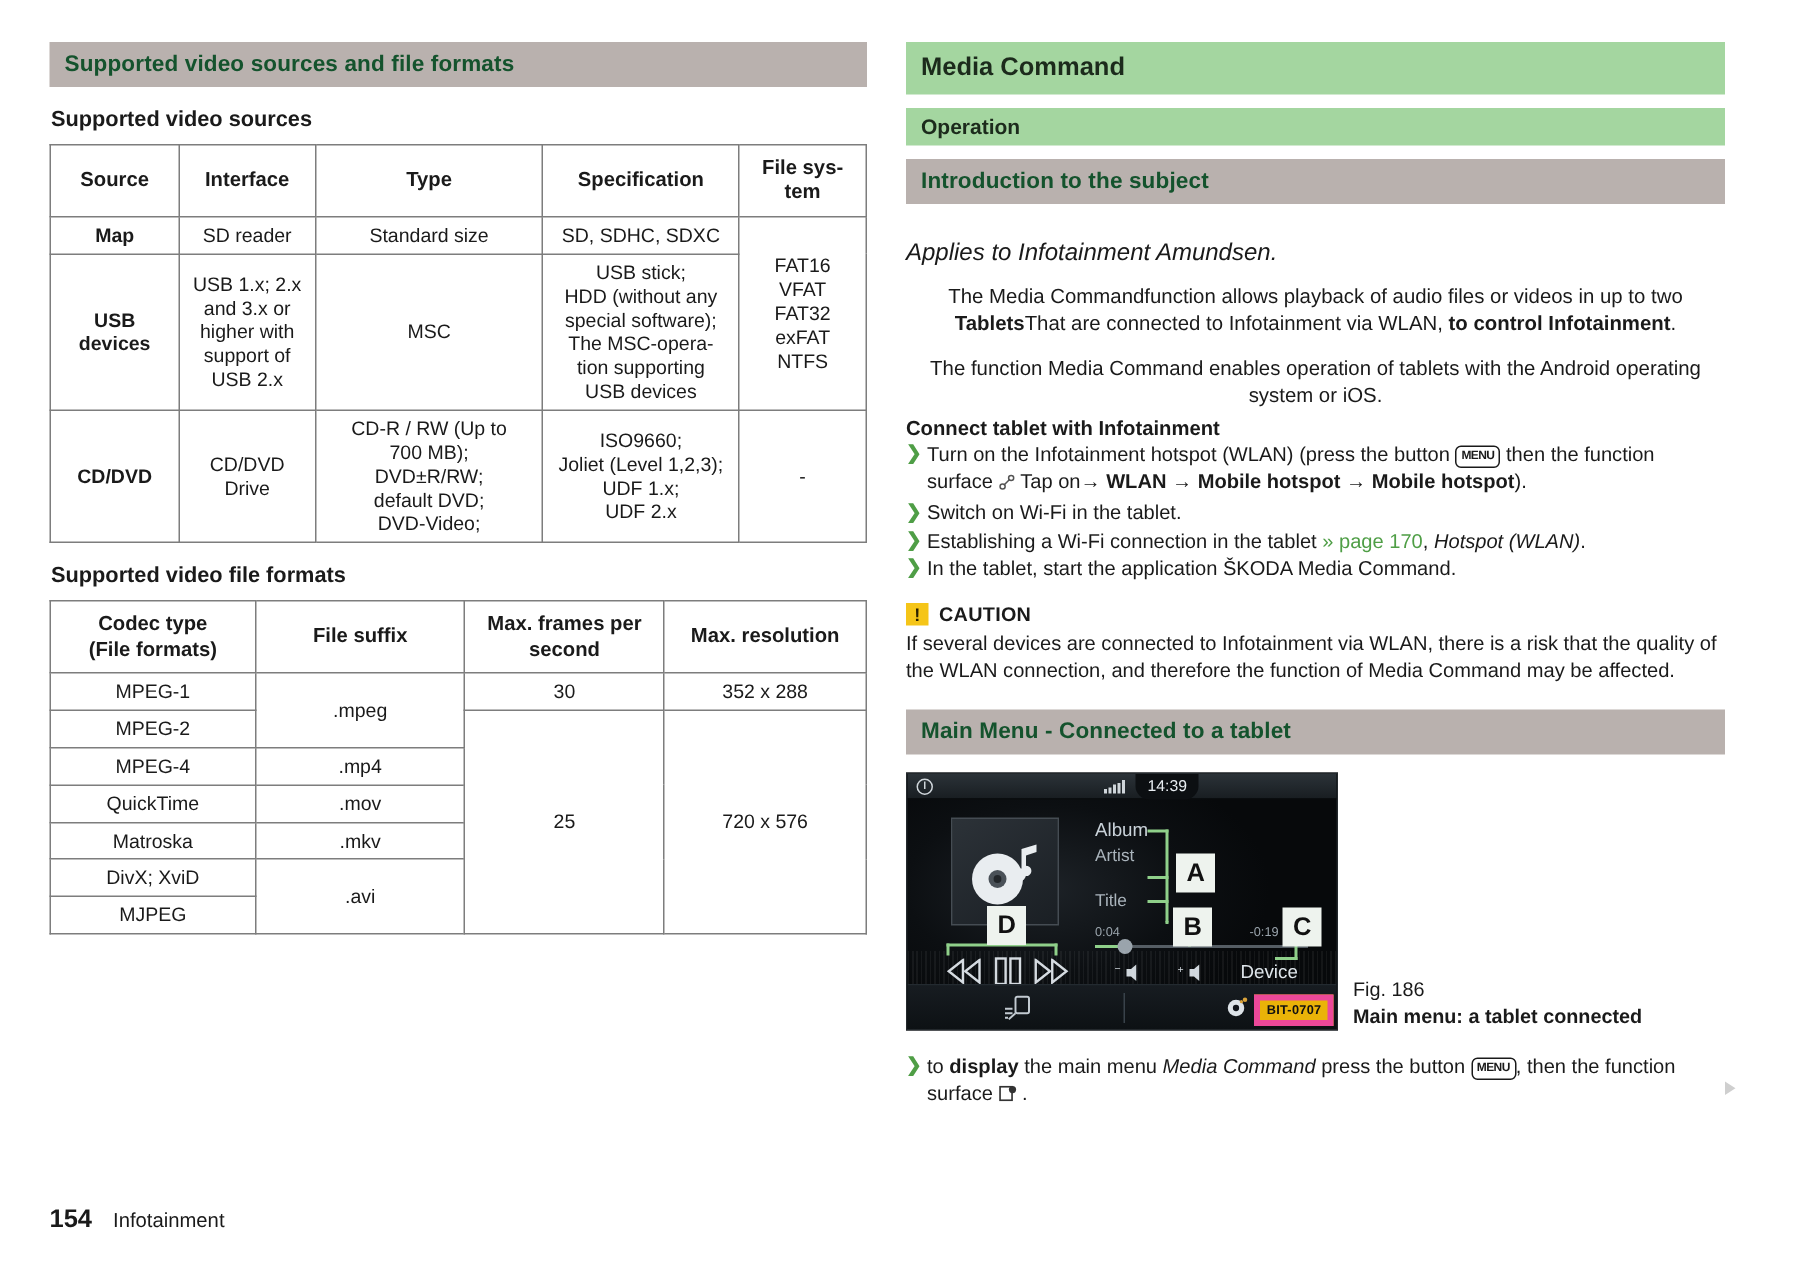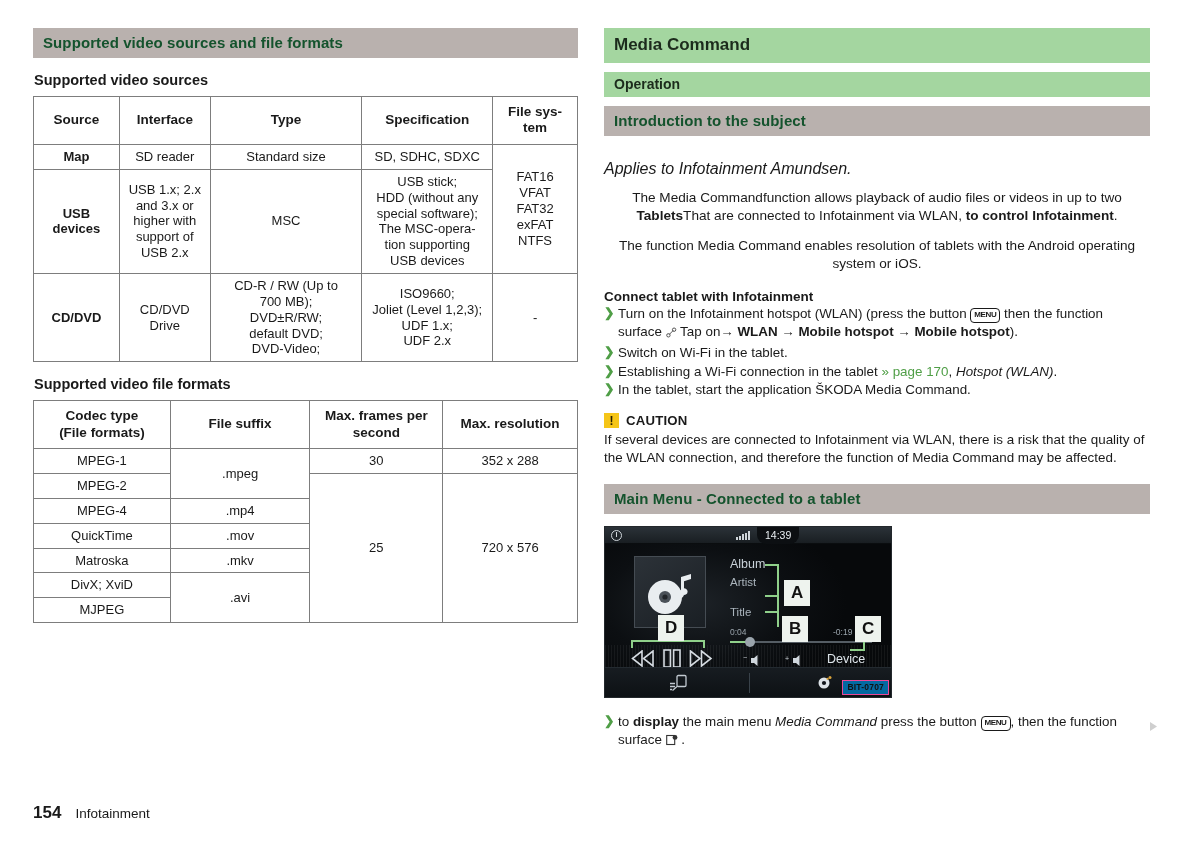--- a/index.html
+++ b/index.html
@@ -179,23 +179,23 @@
     background:linear-gradient(#171c21,#0d1114);
     border-top:1px solid #232a30;
   }
   .botbar .divider { position:absolute; left:144px; top:5px; width:1px; height:20px; background:#39424a; }
   .reflect {
     position:absolute; left:0; right:0; bottom:30px; height:22px;
     background:repeating-linear-gradient(to right, rgba(255,255,255,.055) 0 1px, transparent 1px 3px);
   }
   .bitcode {
     position:absolute; right:2px; bottom:2px;
-    background:#0369a1; color:#111;
+    background:#eab308; color:#111;
     font-size:8.5px; font-weight:bold; letter-spacing:.2px;
-    padding:1px 4px 2px 4px; border:1px solid #ec4899;
+    padding:1px 4px 2px 4px; border:4px solid #ec4899;
   }
   
   .call {
     position:absolute; background:#eef3ee; color:#111;
     font-size:17px; font-weight:bold; line-height:1;
     padding:4px 7px 5px 7px;
     font-family:"Liberation Sans", sans-serif;
   }
   .lead { position:absolute; background:#8fd08a; }
 
@@ -343,23 +343,23 @@
     <div class="banner-green-main">Media Command</div>
     <div style="height:9px"></div>
     <div class="banner-green-sub">Operation</div>
     <div style="height:9px"></div>
     <div class="banner-grey">Introduction to the subject</div>
 
     <div class="italic-note">Applies to Infotainment Amundsen.</div>
 
     <p class="body-p"><span>The Media Command</span><span>function allows playback of audio files or videos in up to two </span><b>Tablets</b><span>That are connected to Infotainment via WLAN, </span><b>to control Infotainment</b><span>.</span></p>
 
-    <p class="body-p">The function Media Command enables resolution of tablets with the Android operating system or iOS.</p>
-
-    <div class="sub-head-tight" style="margin-top:16px;">Connect tablet with Infotainment</div>
+    <p class="body-p">The function Media Command enables operation of tablets with the Android operating system or iOS.</p>
+
+    <div class="sub-head-tight" style="margin-top:5px;">Connect tablet with Infotainment</div>
 
     <ul class="bullets">
       <li>
         <span class="ar">❯</span><span>Turn on the Infotainment hotspot (WLAN) (press the button </span><span class="menubtn">MENU</span><span> then the function surface </span><span class="pic"><svg width="11" height="11" viewBox="0 0 11 11">
               <path d="M3.2 7.5L7.2 3.5" stroke="#555" stroke-width="1" fill="none"></path>
               <circle cx="2.4" cy="8.3" r="1.7" stroke="#555" stroke-width="1" fill="none"></circle>
               <circle cx="8.1" cy="2.7" r="1.7" stroke="#555" stroke-width="1" fill="none"></circle>
             </svg></span><span> Tap on</span><b>→ WLAN → Mobile hotspot → Mobile hotspot</b><span>).</span>
       </li>
       <li>
@@ -496,20 +496,24 @@
         <div class="lead" style="left:26px;  top:113px; width:2px;  height:8px;"></div>
         <div class="lead" style="left:98px;  top:113px; width:2px;  height:8px;"></div>
         <div class="lead" style="left:62px;  top:104px; width:2px;  height:10px;"></div>
 
         <div class="call" style="left:179px; top:53px;">A</div>
         <div class="call" style="left:177px; top:89px;">B</div>
         <div class="call" style="left:250px; top:89px;">C</div>
         <div class="call" style="left:53px;  top:88px;">D</div>
       </div>
 
+      <div class="figcap">
+        <span class="num">Fig. 186</span>
+        <span class="ttl">Main menu: a tablet connected</span>
+      </div>
     </div>
 
     <ul class="bullets" style="margin-top:15px;">
       <li>
         <span class="ar">❯</span><span>to </span><b>display</b><span> the main menu </span><span class="itl">Media Command</span><span> press the button </span><span class="menubtn">MENU</span><span>, then the function surface </span><span class="pic"><svg width="12" height="12" viewBox="0 0 12 12">
               <rect x="0.7" y="1.5" width="8" height="9" fill="none" stroke="#333" stroke-width="1.1"></rect>
               <circle cx="9" cy="3.4" r="2.4" fill="#333"></circle>
             </svg></span><span> .</span>
       </li>
     </ul>

